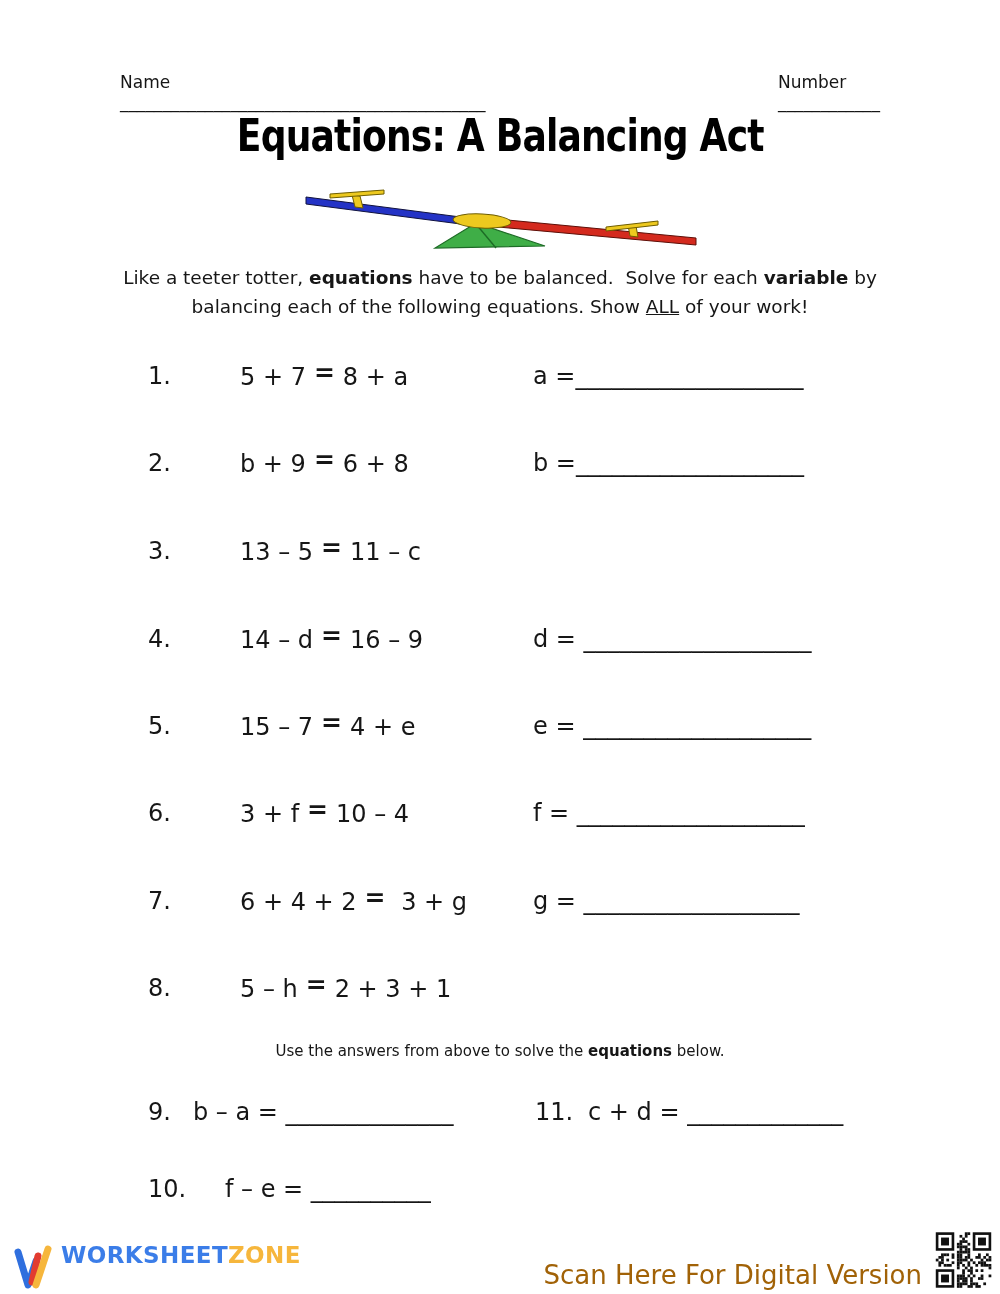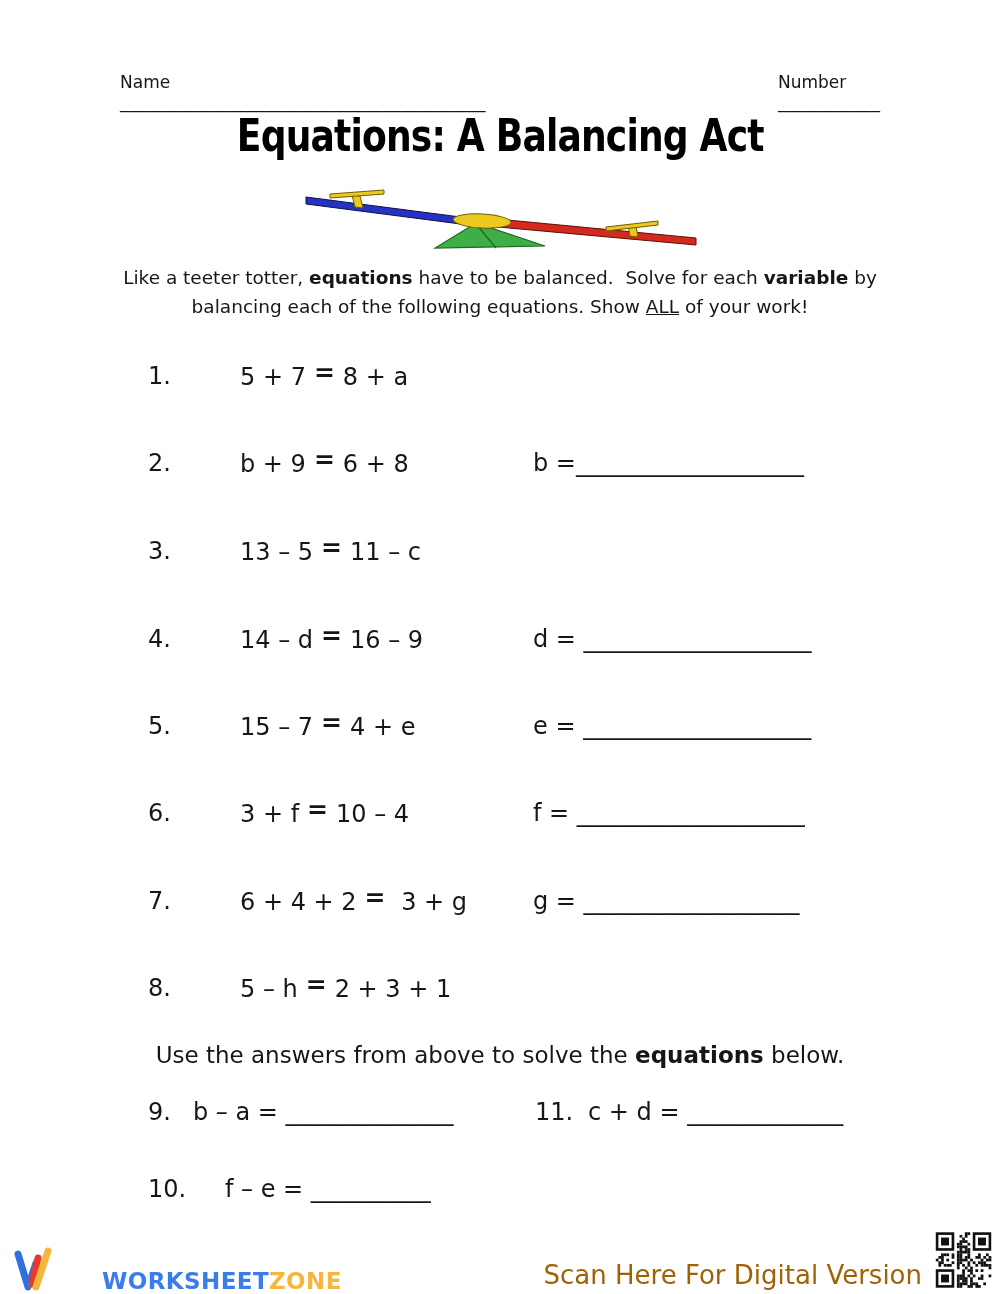--- a/index.html
+++ b/index.html
@@ -26,26 +26,26 @@
   .b{font-weight:bold;margin-top:9px;}
   .u{text-decoration:underline;}
   
   .prow{position:absolute; left:0; width:100%; height:32px; font-size:24px; white-space:pre;}
   .pnum{position:absolute; left:148px; top:0;}
   .peq{position:absolute; left:240px; top:0;}
   .pans{position:absolute; left:533px; top:0;}
   .es{font-weight:700; font-size:25px; position:relative; top:-4px; padding:0 8px;}
   
   .mid{position:absolute; top:1042px; left:0; width:100%; text-align:center;
-       font-size:23px; white-space:pre-wrap;}
+       font-size:15px; white-space:pre-wrap;}
   
   .bitem{position:absolute; font-size:24px; white-space:pre;}
   .bnum{display:inline-block;}
   
-  .logo{position:absolute; left:14px; top:1242px; height:52px; display:flex; align-items:flex-end;gap:41px;}
+  .logo{position:absolute; left:14px; top:1242px; height:52px; display:flex; align-items:flex-start;}
   .logotext{font-size:23px; font-weight:bold; letter-spacing:0.4px; margin-left:9px; white-space:pre;}
   .lt-blue{color:#3b7de8;}
   .lt-gold{color:#f6b63c;}
   .scan{position:absolute; top:1260px; right:78px; font-size:26px; color:#a16207;}
   .qr{position:absolute; left:930px; top:1227px; width:67px; height:66px; background:#fff;}
   .qr svg{width:100%; height:100%; display:block;}
 </style>
 </head>
 <body>
 
@@ -73,21 +73,21 @@
 
     <polygon points="56,14 64,15 67,27 59,26" fill="#edc91f" stroke="#6e5d00" stroke-width="1"></polygon>
     <polygon points="34,13 88,9 88,13 34,17" fill="#edc91f" stroke="#6e5d00" stroke-width="1"></polygon>
 
     <polygon points="332,44 340,45 342,56 334,55" fill="#edc91f" stroke="#6e5d00" stroke-width="1"></polygon>
     <polygon points="310,46 362,40 362,44 310,50" fill="#edc91f" stroke="#6e5d00" stroke-width="1"></polygon>
   </svg>
 
   <div class="instr"><span>Like a teeter totter, </span><span class="b">equations</span><span> have to be balanced.  Solve for each </span><span class="b">variable</span><span> by</span><br><span>balancing each of the following equations. Show </span><span class="u">ALL</span><span> of your work!</span></div>
 
-  <div class="prow" style="top:362px"><span class="pnum">1.</span><span class="peq"><span>5 + 7</span><span class="es">=</span><span>8 + a</span></span></div>
+  <div class="prow" style="top:362px"><span class="pnum">1.</span><span class="peq"><span>5 + 7</span><span class="es">=</span><span>8 + a</span></span><span class="pans"><span>a =</span><span class="blankline">___________________</span></span></div>
 
   <div class="prow" style="top:449px"><span class="pnum">2.</span><span class="peq"><span>b + 9</span><span class="es">=</span><span>6 + 8</span></span><span class="pans"><span>b =</span><span class="blankline">___________________</span></span></div>
 
   <div class="prow" style="top:537px"><span class="pnum">3.</span><span class="peq"><span>13 – 5</span><span class="es">=</span><span>11 – c</span></span></div>
 
   <div class="prow" style="top:625px"><span class="pnum">4.</span><span class="peq"><span>14 – d</span><span class="es">=</span><span>16 – 9</span></span><span class="pans"><span>d = </span><span class="blankline">___________________</span></span></div>
 
   <div class="prow" style="top:712px"><span class="pnum">5.</span><span class="peq"><span>15 – 7</span><span class="es">=</span><span>4 + e</span></span><span class="pans"><span>e = </span><span class="blankline">___________________</span></span></div>
 
   <div class="prow" style="top:799px"><span class="pnum">6.</span><span class="peq"><span>3 + f</span><span class="es">=</span><span>10 – 4</span></span><span class="pans"><span>f = </span><span class="blankline">___________________</span></span></div>

